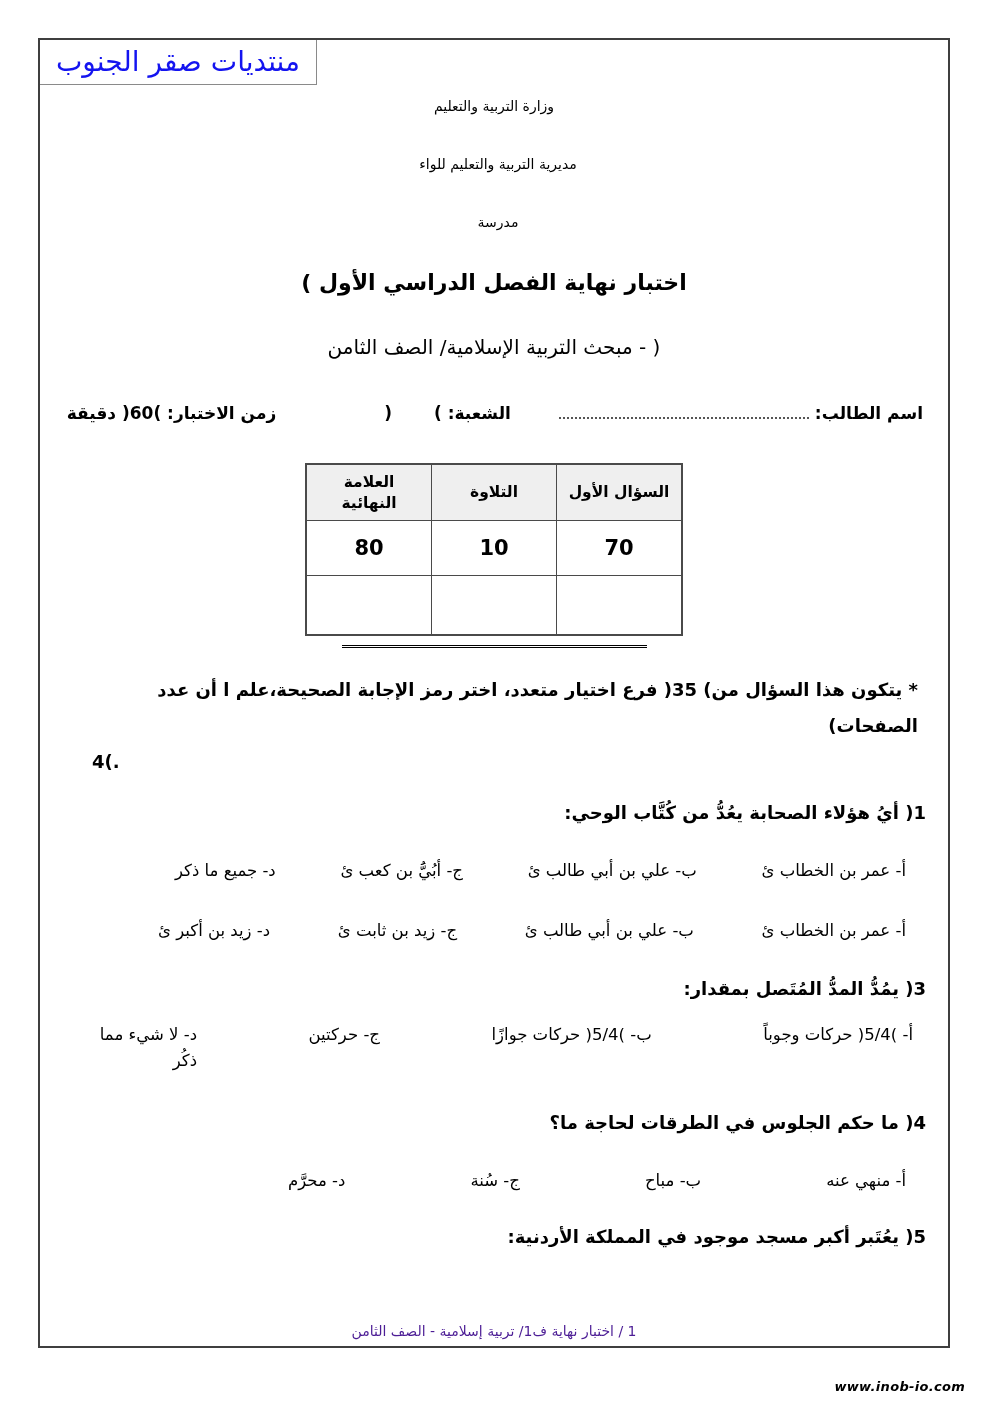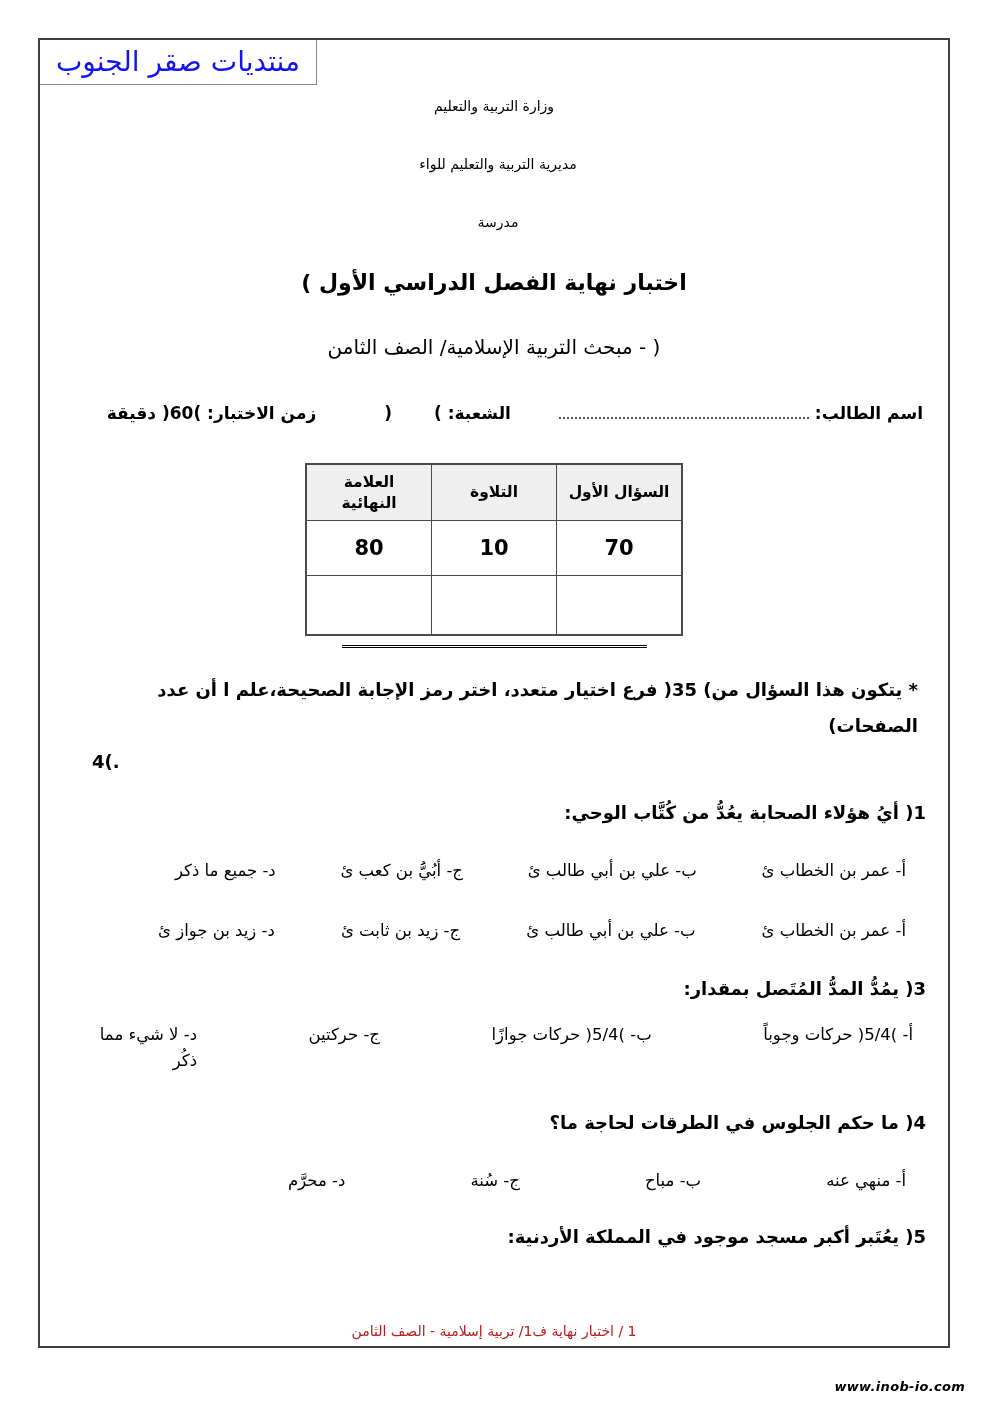--- a/index.html
+++ b/index.html
@@ -27,21 +27,21 @@
     direction:rtl;display:flex;align-items:baseline;
     margin-top:40px;padding:0 25px 0 40px;
     font-size:17px;font-weight:bold;line-height:24px;white-space:nowrap;
   }
   .dotted-line{
     width:250px;height:16px;border-bottom:2px dotted #555;
     margin-right:6px;flex:0 0 auto;
   }
   .sec-label{margin-right:48px;}
   .sec-close{margin-right:42px;}
-  .time-label{margin-right:68px;}
+  .time-label{margin-right:108px;}
   table.marks{
     direction:rtl;border-collapse:collapse;margin:38px auto 0 auto;
     border:2px solid #4a4a4a;
   }
   table.marks td{
     border:1.6px solid #4a4a4a;width:108px;text-align:center;vertical-align:middle;
   }
   td.mh{background:#efefef;font-weight:bold;font-size:15.5px;height:55px;line-height:21px;padding:0 8px;}
   td.mv{font-weight:bold;font-size:21px;height:52px;}
   td.me{height:56px;}
@@ -67,21 +67,21 @@
     font-size:16.5px;line-height:26px;margin-top:30px;white-space:nowrap;
   }
   .opt-row .opt{flex:0 0 auto;}
   .q1o{padding:0 42px 0 135px;}
   .q2o{margin-top:34px;padding:0 42px 0 118px;}
   .q3o{margin-top:18px;padding:0 35px 0 45px;}
   .q3o .opt-wrap{white-space:normal;width:112px;text-align:right;}
   .q4o{padding:0 42px 0 248px;}
   .page-footer{
     position:absolute;left:0;right:0;bottom:6px;text-align:center;
-    direction:rtl;font-size:14px;line-height:18px;color:#b91c1c;
+    direction:rtl;font-size:14px;line-height:18px;color:#4c1d95;
   }
   .watermark{
     position:absolute;top:1372px;right:28px;
     font-weight:bold;font-style:italic;font-size:13px;letter-spacing:0.3px;margin-top:7px;
   }
 </style>
 </head>
 <body>
 
 <div class="page-border">
@@ -137,21 +137,21 @@
     <span class="opt">أ- عمر بن الخطاب ئ</span>
     <span class="opt">ب- علي بن أبي طالب ئ</span>
     <span class="opt">ج- أبُيُّ بن كعب ئ</span>
     <span class="opt">د- جميع ما ذكر</span>
   </div>
 
   <div class="opt-row q2o">
     <span class="opt">أ- عمر بن الخطاب ئ</span>
     <span class="opt">ب- علي بن أبي طالب ئ</span>
     <span class="opt">ج- زيد بن ثابت ئ</span>
-    <span class="opt">د- زيد بن جواز ئ</span>
+    <span class="opt">د- زيد بن أكبر ئ</span>
   </div>
 
   <div class="q-heading q3h">3( يمُدُّ المدُّ المُتَصل بمقدار:</div>
   <div class="opt-row q3o">
     <span class="opt">أ- )5/4( حركات وجوباً</span>
     <span class="opt">ب- )5/4( حركات جوازًا</span>
     <span class="opt">ج- حركتين</span>
     <span class="opt opt-wrap">د- لا شيء مما ذكُر</span>
   </div>
 

